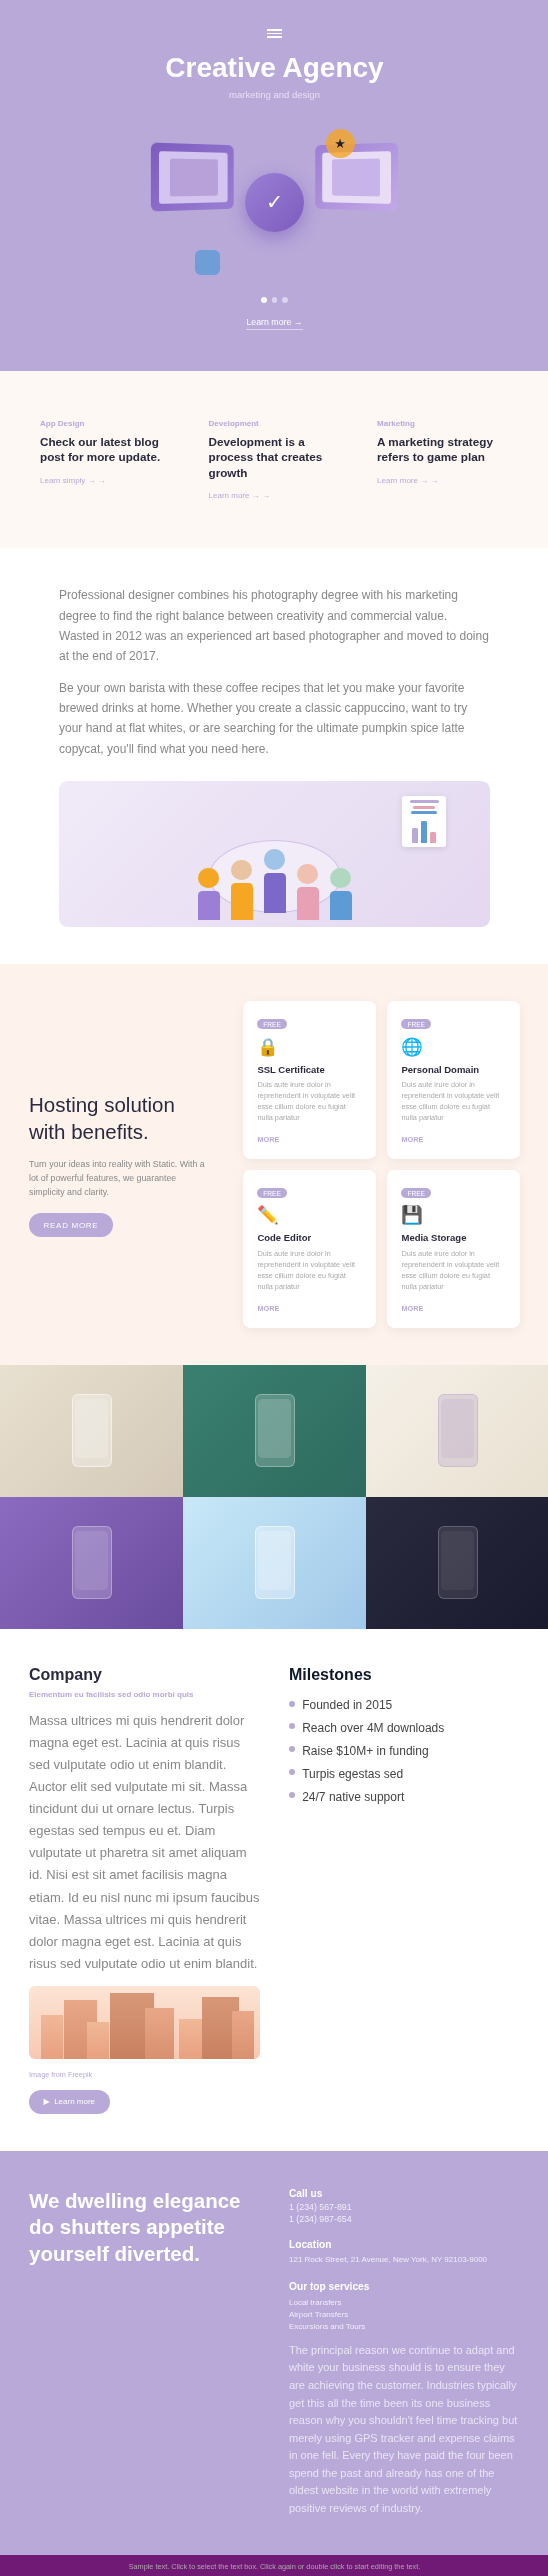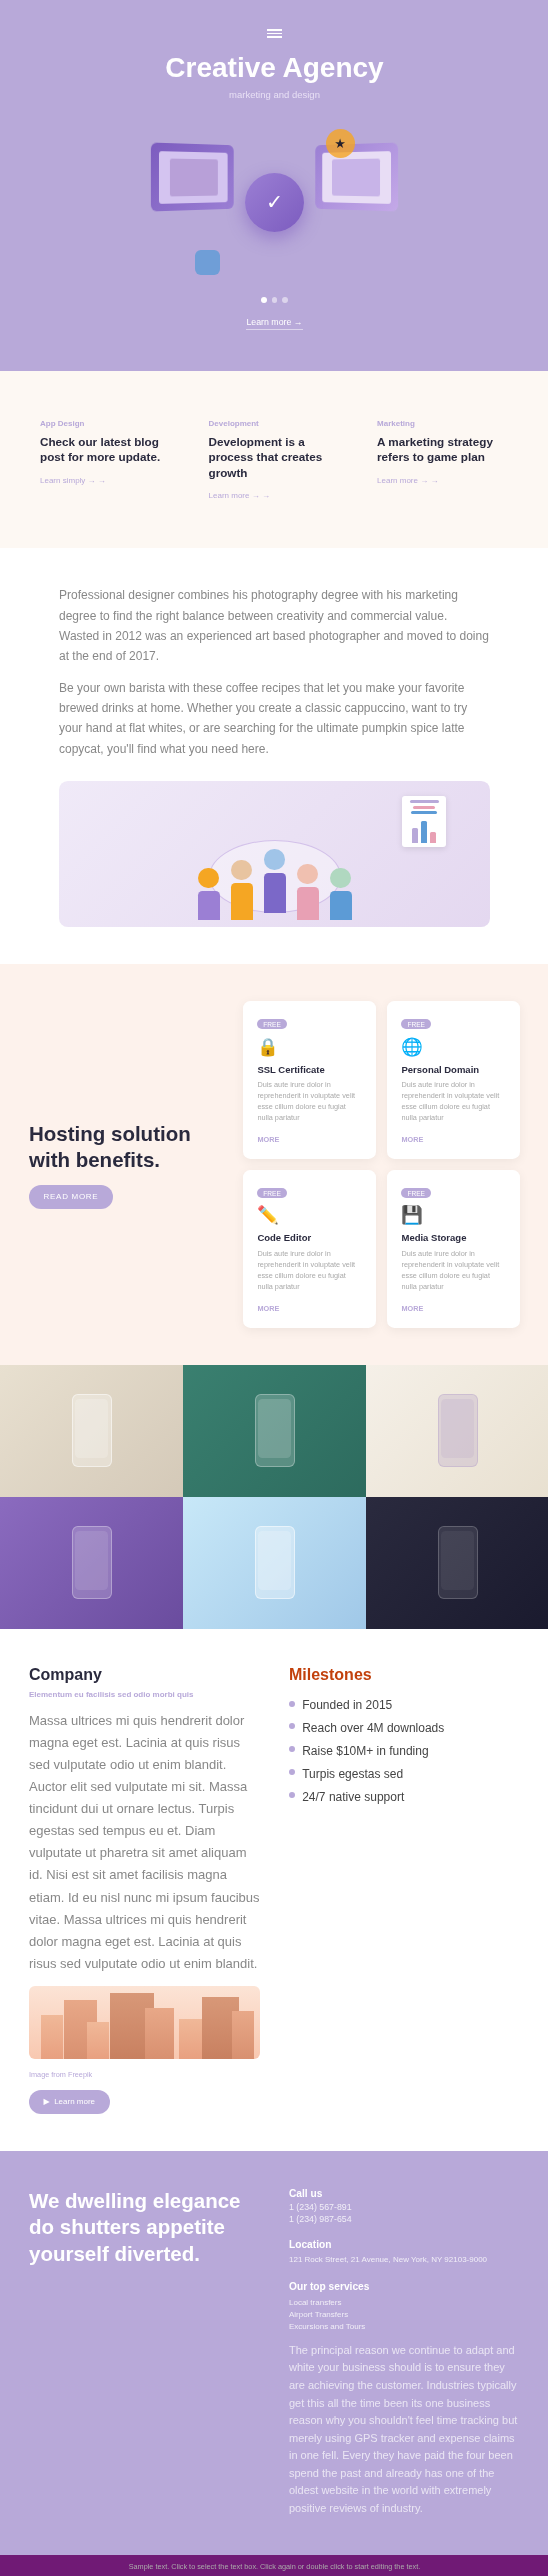--- a/index.html
+++ b/index.html
@@ -67,21 +67,21 @@
 
     
     .hosting-section {
       background: #fdf2ec;
       padding: 37px 29px;
       display: grid;
       grid-template-columns: 1fr 1.5fr;
       gap: 29px;
       align-items: center;
     }
-    .hosting-left h2 { font-size: 20.5px; color: #2a2a3e; font-weight: 700; line-height: 1.3; margin-bottom: 11px; }
+    .hosting-left h2 { font-size: 20.5px; color: #2a2a3e; font-weight: 400; line-height: 1.3; margin-bottom: 11px; }
     .hosting-left p { font-size: 8.8px; color: #888; line-height: 1.6; margin-bottom: 14.6px; }
     .read-more-btn {
       background: #b8a9d9;
       color: #fff;
       border: none;
       padding: 7.3px 14.6px;
       border-radius: 14.6px;
       font-size: 8px;
       cursor: pointer;
       letter-spacing: 0.7px;
@@ -151,21 +151,21 @@
     .learn-more-btn {
       background: #b8a9d9;
       color: #fff;
       border: none;
       padding: 7.3px 14.6px;
       border-radius: 14.6px;
       font-size: 8px;
       cursor: pointer;
       display: inline-flex; align-items: center; gap: 4.4px;
     }
-    .milestones h2 { font-size: 16px; color: #c2410c; font-weight: 700; margin-bottom: 14.6px; }
+    .milestones h2 { font-size: 16px; color: #0f172a; font-weight: 700; margin-bottom: 14.6px; }
     .milestone-item {
       display: flex; align-items: flex-start; gap: 7.3px; margin-bottom: 8.8px;
     }
     .milestone-dot { width: 5.9px; height: 5.9px; border-radius: 50%; background: #b8a9d9; flex-shrink: 0; margin-top: 2.2px; }
     .milestone-text { font-size: 12px; color: #444; }
 
     
     .contact-section {
       background: #b8a9d9;
       padding: 37px 29px;
@@ -308,20 +308,21 @@
           <div style="width:5.9px;height:11px;background:#e8a0b4;border-radius:1.5px 1.5px 0 0;"></div>
         </div>
       </div>
     </div>
   </div>
 </section>
 
 <section class="hosting-section">
   <div class="hosting-left">
     <h2>Hosting solution with benefits.</h2>
+    <p>Turn your ideas into reality with Static. With a lot of powerful features, we guarantee simplicity and clarity.</p>
     <button class="read-more-btn">READ MORE</button>
   </div>
 
   <div class="hosting-cards">
     <div class="hosting-card">
       <span class="hosting-card-badge">FREE</span>
       <div class="hosting-card-icon">🔒</div>
       <h4>SSL Certificate</h4>
       <p>Duis aute irure dolor in reprehenderit in voluptate velit esse cillum dolore eu fugiat nulla pariatur</p>
       <button class="more-btn">MORE</button>

